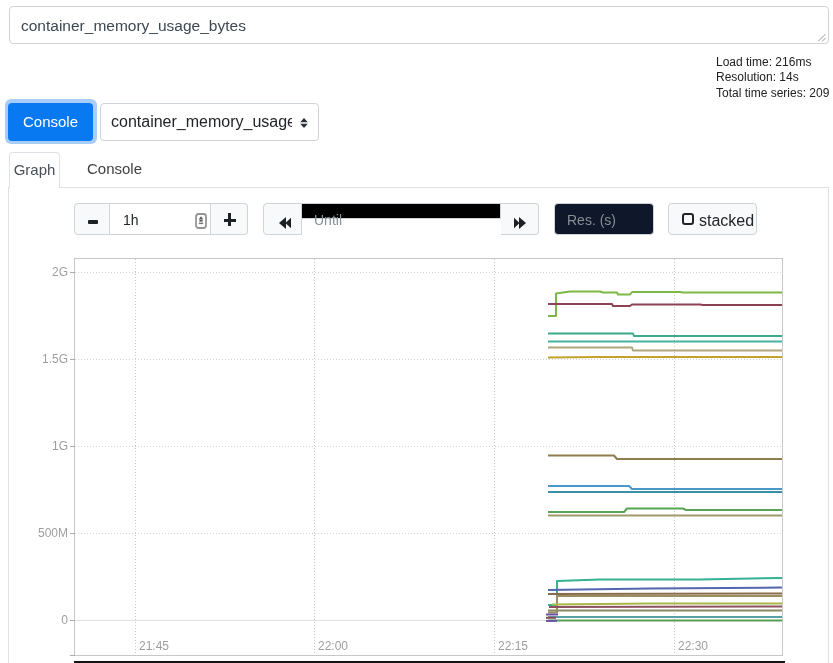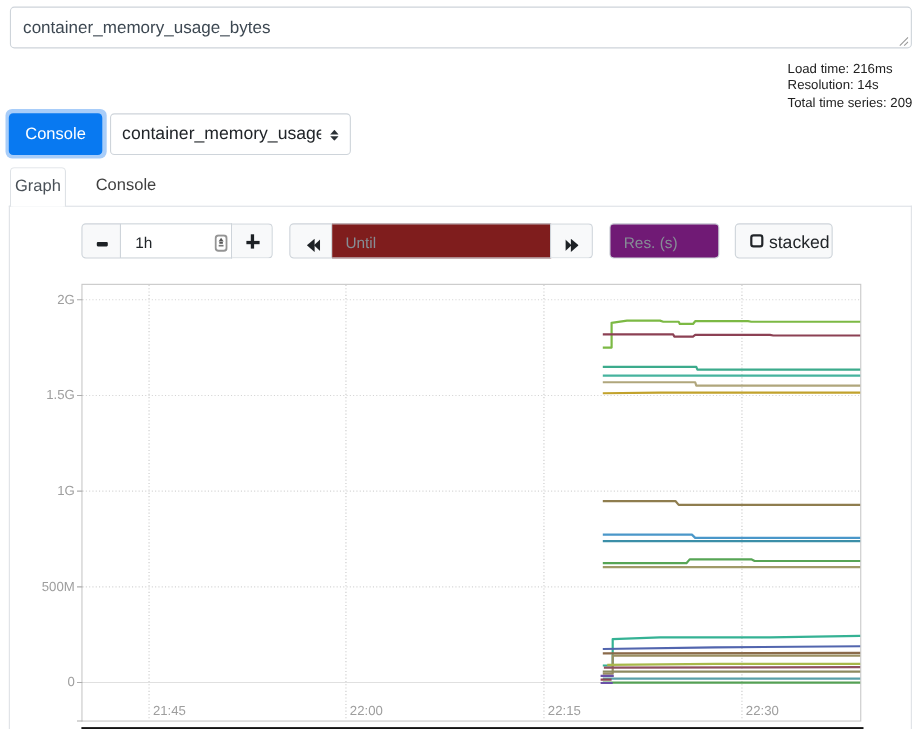--- a/index.html
+++ b/index.html
@@ -52,31 +52,31 @@
   <div class="abs" style="left:12.5px;top:14.5px;width:12px;height:3.5px;background:#1d2125;"></div>
   <div class="abs" style="left:16.8px;top:9px;width:3.5px;height:13px;background:#1d2125;"></div>
 </div>
 
 <div class="abs" style="left:263px;top:203px;width:39px;height:32px;background:#f8f9fa;border:1px solid #ced4da;border-radius:4px 0 0 4px;">
   <svg class="abs" style="left:15px;top:13px;" width="12" height="12" viewBox="0 0 12 12">
     <path d="M7 0 L7 12 L0 6 Z" fill="#1d2125"></path>
     <path d="M12 0.8 L12 11.2 L6.4 6 Z" fill="#1d2125"></path>
   </svg>
 </div>
-<div class="abs" style="left:302px;top:203px;width:199px;height:32px;background:#7f1d1d;border:1px solid #ced4da;border-left:none;">
+<div class="abs" style="left:302px;top:203px;width:199px;height:16px;background:#000000;border:1px solid #ced4da;border-left:none;">
   <div class="abs" style="left:12px;top:8px;font-size:14px;color:#868e96;">Until</div>
 </div>
 <div class="abs" style="left:501px;top:203px;width:38px;height:32px;background:#f8f9fa;border:1px solid #ced4da;border-left:none;border-radius:0 4px 4px 0;">
   <svg class="abs" style="left:13px;top:13px;" width="12" height="12" viewBox="0 0 12 12">
     <path d="M5 0 L5 12 L12 6 Z" fill="#1d2125"></path>
     <path d="M0 0.8 L0 11.2 L5.6 6 Z" fill="#1d2125"></path>
   </svg>
 </div>
 
-<div class="abs" style="left:554px;top:203px;width:100px;height:32px;background:#701a75;border:1px solid #ced4da;border-radius:4px;">
+<div class="abs" style="left:554px;top:203px;width:100px;height:32px;background:#0f172a;border:1px solid #ced4da;border-radius:4px;">
   <div class="abs" style="left:12px;top:8px;font-size:14px;color:#868e96;">Res. (s)</div>
 </div>
 
 <div class="abs" style="left:668px;top:203px;width:89px;height:32px;background:#f8f9fa;border:1px solid #ced4da;border-radius:4px;">
   <div class="abs" style="left:13px;top:9px;width:12px;height:12px;border:2px solid #212529;border-radius:3px;"></div>
   <div class="abs" style="left:30px;top:8px;font-size:16px;color:#212529;">stacked</div>
 </div>
 
 <svg class="abs" style="left:0;top:250px;" width="833" height="413" viewBox="0 0 833 413">
 

